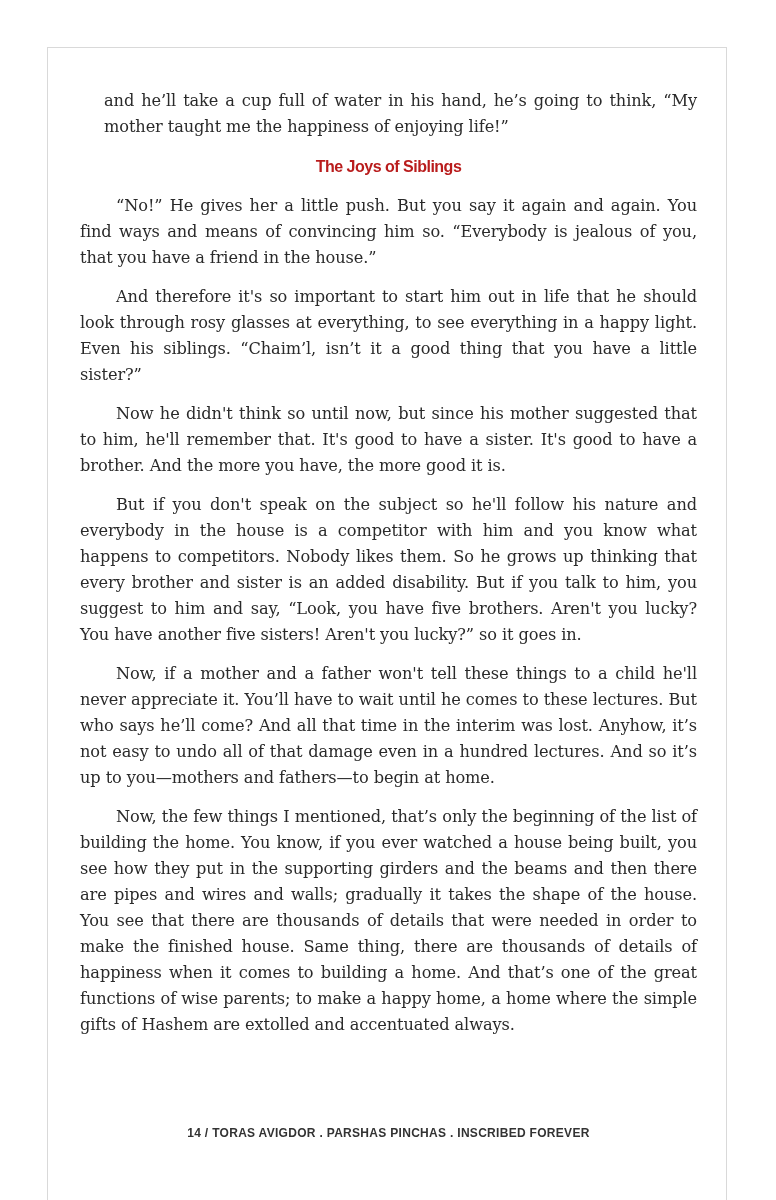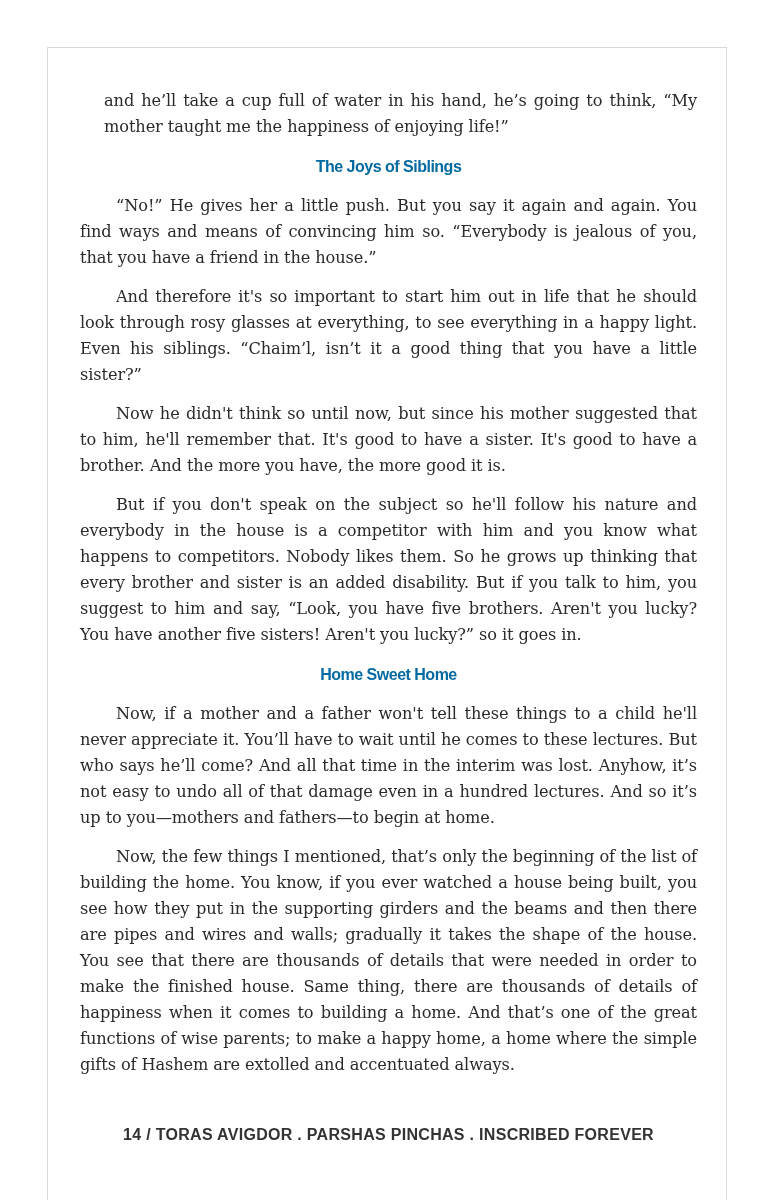--- a/index.html
+++ b/index.html
@@ -42,47 +42,46 @@
     margin-left: 24px;
   }
   .content h2 {
     font-family: "Liberation Sans", "DejaVu Sans", sans-serif;
     font-weight: bold;
     font-size: 16px;
     letter-spacing: -0.5px;
     text-align: center;
     margin: 16px 0 15px 0;
     line-height: 22px;
-    color: #0369a1;
+    color: #b91c1c;
   }
   .footer {
     position: absolute;
     left: 80px;
     top: 1126px;
     width: 617px;
     text-align: center;
     font-family: "Liberation Sans", "DejaVu Sans", sans-serif;
     font-weight: bold;
-    font-size: 16px;
+    font-size: 12px;
     letter-spacing: 0.3px;
     color: #333333;
   }
 </style>
 </head>
 <body>
 
 <div class="page-frame"></div>
 
 <div class="content">
   <p class="no-indent">and he’ll take a cup full of water in his hand, he’s going to think, “My mother taught me the happiness of enjoying life!”</p>
 
   <h2>The Joys of Siblings</h2>
   <p>“No!” He gives her a little push. But you say it again and again. You find ways and means of convincing him so. “Everybody is jealous of you, that you have a friend in the house.”</p>
   <p>And therefore it's so important to start him out in life that he should look through rosy glasses at everything, to see everything in a happy light. Even his siblings. “Chaim’l, isn’t it a good thing that you have a little sister?”</p>
   <p>Now he didn't think so until now, but since his mother suggested that to him, he'll remember that. It's good to have a sister. It's good to have a brother. And the more you have, the more good it is.</p>
   <p>But if you don't speak on the subject so he'll follow his nature and everybody in the house is a competitor with him and you know what happens to competitors. Nobody likes them. So he grows up thinking that every brother and sister is an added disability. But if you talk to him, you suggest to him and say, “Look, you have five brothers. Aren't you lucky? You have another five sisters! Aren't you lucky?” so it goes in.</p>
 
-  <h2>Home Sweet Home</h2>
   <p>Now, if a mother and a father won't tell these things to a child he'll never appreciate it. You’ll have to wait until he comes to these lectures. But who says he’ll come? And all that time in the interim was lost. Anyhow, it’s not easy to undo all of that damage even in a hundred lectures. And so it’s up to you—mothers and fathers—to begin at home.</p>
   <p>Now, the few things I mentioned, that’s only the beginning of the list of building the home. You know, if you ever watched a house being built, you see how they put in the supporting girders and the beams and then there are pipes and wires and walls; gradually it takes the shape of the house. You see that there are thousands of details that were needed in order to make the finished house. Same thing, there are thousands of details of happiness when it comes to building a home. And that’s one of the great functions of wise parents; to make a happy home, a home where the simple gifts of Hashem are extolled and accentuated always.</p>
 </div>
 
 <div class="footer">14 / TORAS AVIGDOR . PARSHAS PINCHAS . INSCRIBED FOREVER</div>
 
 </body></html>

